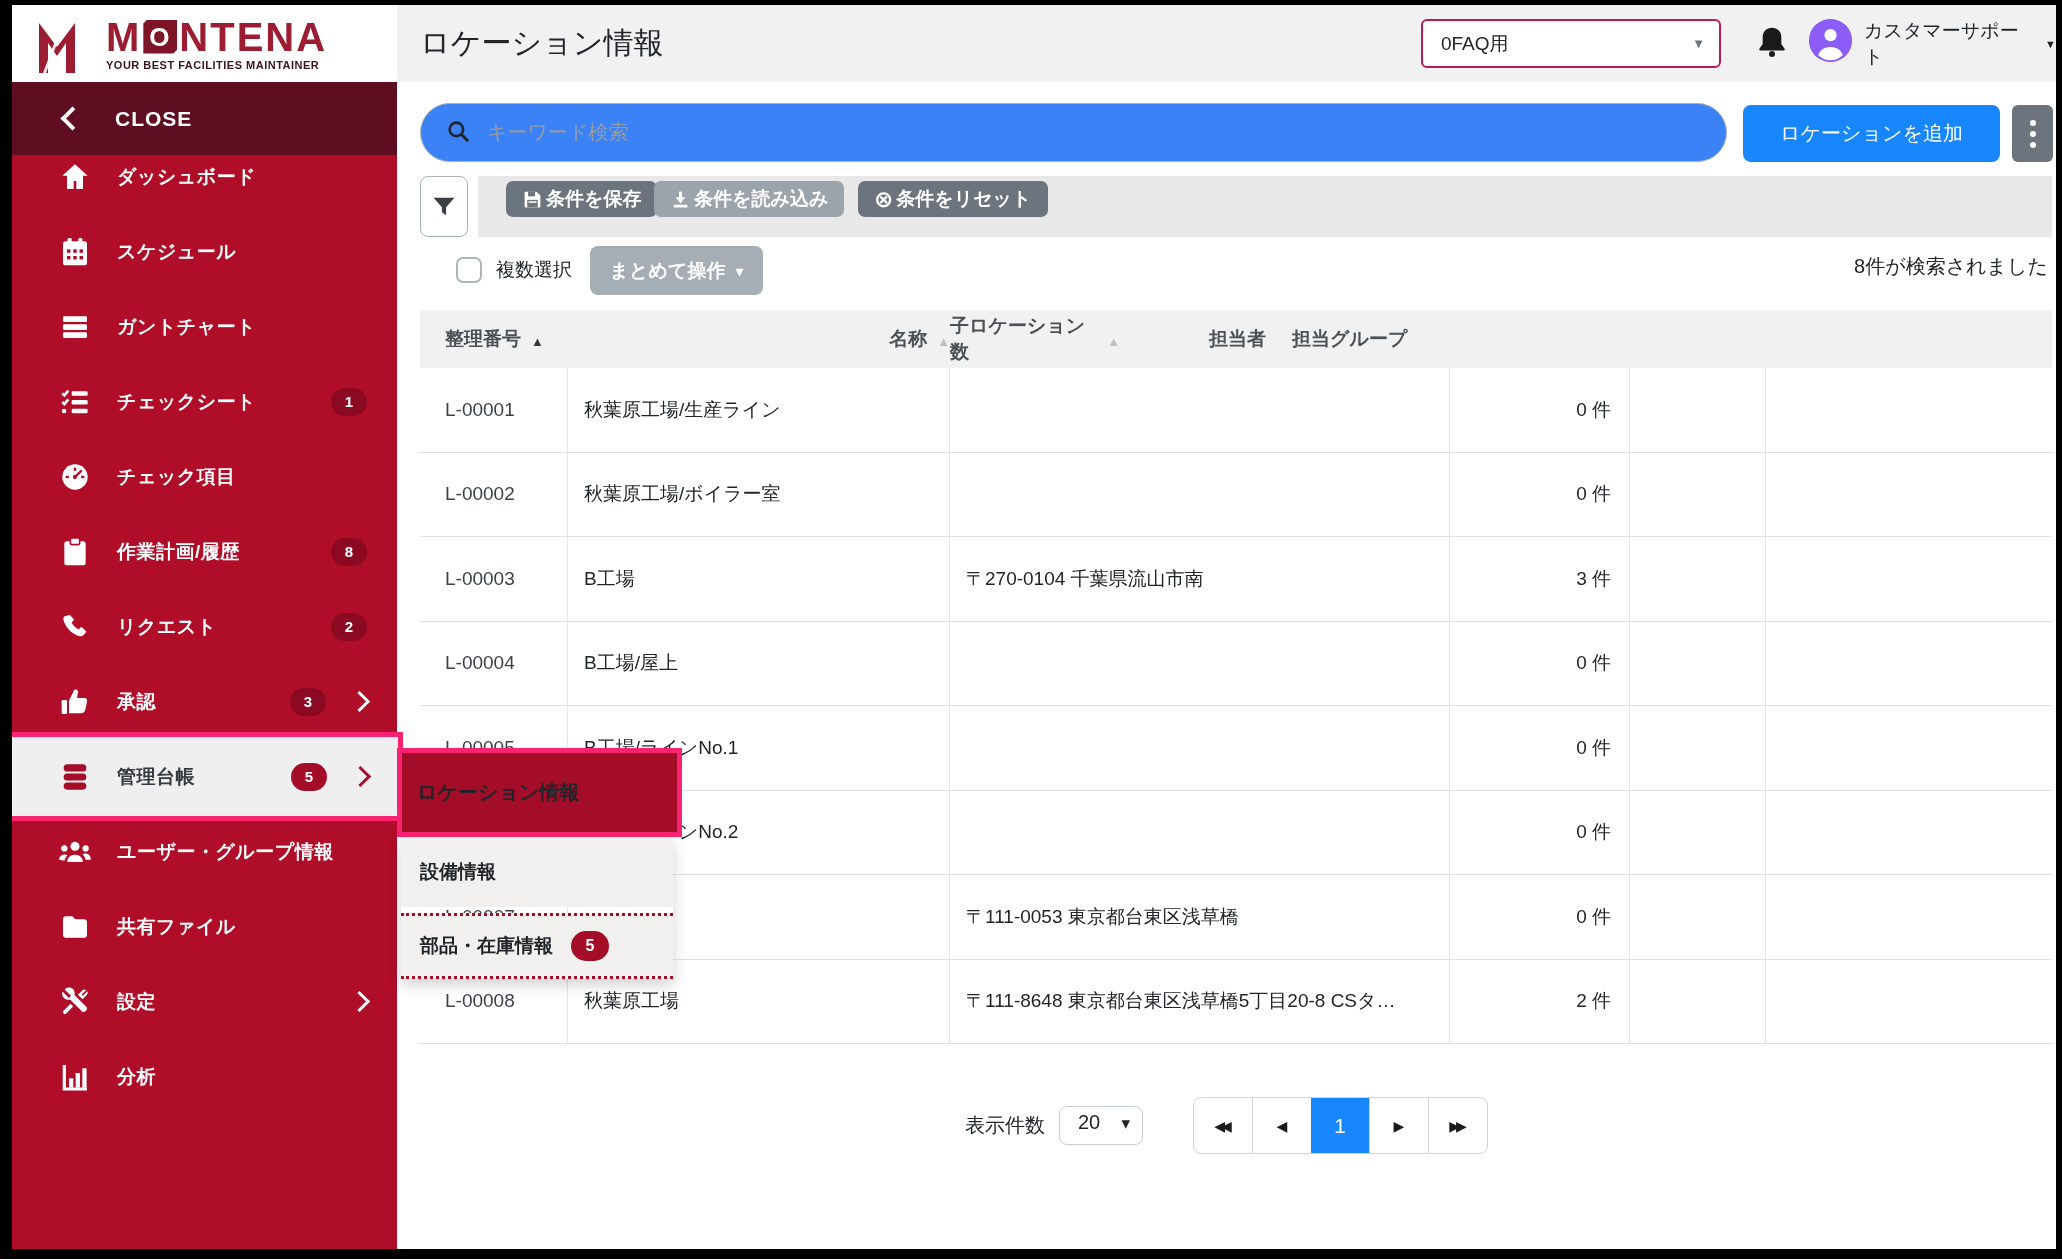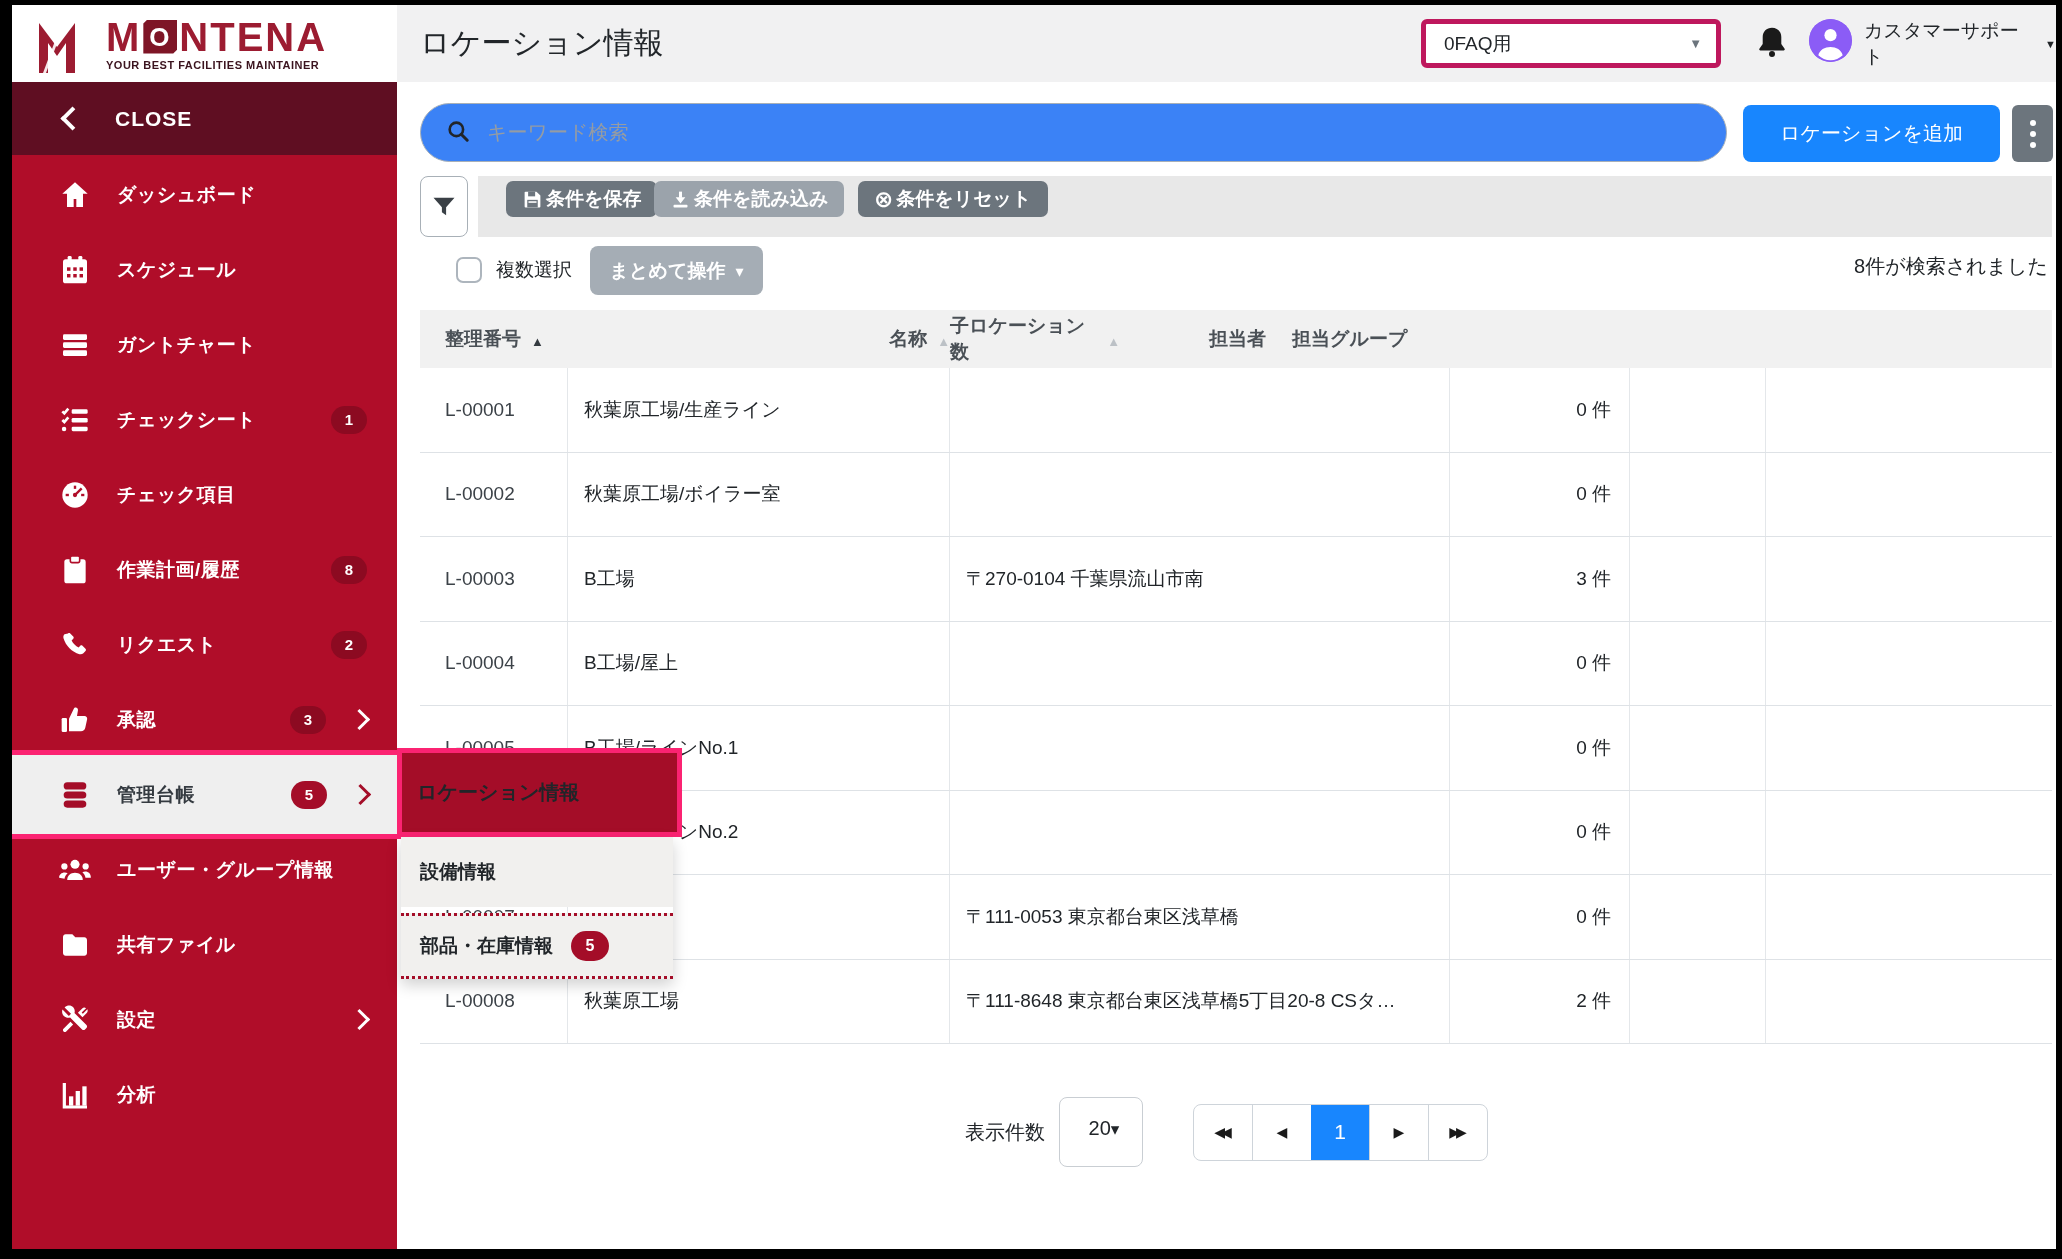--- a/index.html
+++ b/index.html
@@ -14,21 +14,21 @@
   .sidebar{position:absolute;left:0;top:0;width:385px;height:100%;background:#B00D29;z-index:20}
   .logo-area{position:absolute;left:0;top:0;width:385px;height:77px;background:#fff;display:flex;align-items:center;padding-left:22px;box-sizing:border-box}
   .logo-mark{width:62px;height:58px;flex:none}
   .logo-text-wrap{margin-left:10px;line-height:1}
   .logo-text{font-size:40px;font-weight:800;color:#9C1C31;letter-spacing:2px;display:flex;align-items:center}
   .logo-o{display:inline-flex;align-items:center;justify-content:center;width:34px;height:34px;background:#7E1526;color:#fff;font-size:26px;margin:0 2px;clip-path:polygon(12% 0,100% 0,100% 88%,88% 100%,0 100%,0 12%)}
   .logo-tagline{font-size:11px;font-weight:700;color:#3B141F;letter-spacing:.5px;margin-top:3px}
   .close-bar{position:absolute;left:0;top:77px;width:385px;height:73px;background:#5F0E22;display:flex;align-items:center;padding-left:52px;box-sizing:border-box;color:#fff;cursor:pointer}
   .close-chev{width:13px;height:13px;border-left:4px solid #fff;border-bottom:4px solid #fff;transform:rotate(45deg);margin-right:34px}
   .close-label{font-size:21px;font-weight:700;letter-spacing:1px}
-  .menu{position:absolute;left:0;top:152px;width:385px}
+  .menu{position:absolute;left:0;top:134px;width:385px}
   .sidebar-item{height:75px;display:flex;align-items:center;padding:0 30px 0 45px;box-sizing:border-box;color:#fff;cursor:pointer}
   .si-icon{width:36px;height:36px;margin-right:24px;flex:none;display:flex;align-items:center;justify-content:center;color:#fff}
   .si-label{font-size:19px;font-weight:700;letter-spacing:.5px;white-space:nowrap}
   .si-badge{margin-left:auto;background:#8C0A21;min-width:36px;height:28px;border-radius:14px;display:flex;align-items:center;justify-content:center;font-size:15px;font-weight:700;color:#fff;padding:0 6px;box-sizing:border-box}
   .si-chevron{width:12px;height:12px;border-top:3.5px solid #fff;border-right:3.5px solid #fff;transform:rotate(45deg);margin-left:26px;flex:none}
   .si-chevron.solo{margin-left:auto}
   .sidebar-item.active{position:relative;z-index:30;background:#EFEFEF;border:5px solid #FB2372;margin:-7px 0 -7px -7px;width:398px;height:89px;padding:0 30px 0 47px;color:#343a40}
   .sidebar-item.active .si-icon{color:#A40D28}
   .sidebar-item.active .si-label{color:#343a40}
   .sidebar-item.active .si-badge{background:#A40D28}
@@ -39,21 +39,21 @@
   .popup-item-active .pp-label{font-size:20px;font-weight:700}
   .popup-rest{position:absolute;left:389px;top:832px;width:272px;z-index:40;box-shadow:0 6px 14px rgba(0,0,0,.18)}
   .popup-item{height:70px;background:#F1F0EE;display:flex;align-items:center;padding-left:19px;box-sizing:border-box;cursor:pointer}
   .popup-item .pp-label{font-size:19px;font-weight:700;color:#212529}
   .popup-item.dotted{margin-top:6px;height:66px;border-top:3px dotted #A40D28;border-bottom:3px dotted #A40D28;background:#F1F0EE}
   .pp-badge{margin-left:18px;background:#A40D28;min-width:38px;height:30px;border-radius:15px;display:flex;align-items:center;justify-content:center;color:#fff;font-size:16px;font-weight:700}
 
   
   .topbar{position:absolute;left:385px;top:0;width:1659px;height:77px;background:#F1F1F2}
   .page-title{position:absolute;left:408px;top:0;height:77px;display:flex;align-items:center;font-size:30px;font-weight:500;color:#22262A}
-  .ws-select{position:absolute;left:1409px;top:14px;width:300px;height:49px;background:#fff;border:5px solid #be185d;border-radius:6px;display:flex;align-items:center;justify-content:space-between;padding:0 14px 0 18px;box-sizing:border-box;font-size:19px;color:#212529;cursor:pointer}
+  .ws-select{position:absolute;left:1409px;top:14px;width:300px;height:49px;background:#fff;border:2px solid #be185d;border-radius:6px;display:flex;align-items:center;justify-content:space-between;padding:0 14px 0 18px;box-sizing:border-box;font-size:19px;color:#212529;cursor:pointer}
   .ws-caret{color:#6c757d;font-size:13px}
   .bell{position:absolute;left:1742px;top:17px;width:36px;height:42px;cursor:pointer}
   .avatar{position:absolute;left:1797px;top:14px;width:43px;height:43px;border-radius:50%;background:#8B5CF6;overflow:hidden;cursor:pointer}
   .account{position:absolute;left:1852px;top:0;height:77px;display:flex;align-items:center;gap:9px;font-size:19px;color:#212529;cursor:pointer}
   .acct-caret{font-size:11px;color:#212529}
 
   
   .search-box{position:absolute;left:408px;top:98px;width:1307px;height:59px;border:1.5px solid #A8B0B7;border-radius:30px;background:#3b82f6;display:flex;align-items:center;padding:0 24px;box-sizing:border-box;gap:14px}
   .search-input{border:none;outline:none;flex:1;font-size:20px;color:#212529;background:transparent;font-family:inherit}
   .search-input::placeholder{color:#959CA3}
@@ -91,21 +91,21 @@
   .tr{display:flex;height:83.5px;border-bottom:1px solid #DEE2E6;background:#fff}
   .td{display:flex;align-items:center;font-size:19px;color:#212529;box-sizing:border-box;border-right:1px solid #E4E7EA}
   .td.c6{border-right:none}
   .td.c1{padding-left:25px;color:#3C4248}
   .td.c2,.td.c3{padding-left:16px}
   .td.c4{justify-content:flex-end;padding-right:18px}
 
   
   .pgn{position:absolute;left:385px;top:1092px;width:1659px;display:flex;align-items:center;justify-content:center;gap:14px}
   .pp-label{font-size:20px;color:#212529}
-  .pp-select{width:84px;height:70px;border:1px solid #C9CED3;border-radius:8px;background:#fff;display:flex;align-items:center;justify-content:center;padding:0 12px 7px 18px;box-sizing:border-box;font-size:20px;cursor:pointer}
+  .pp-select{width:84px;height:39px;border:1px solid #C9CED3;border-radius:8px;background:#fff;display:flex;align-items:center;justify-content:space-between;padding:0 12px 7px 18px;box-sizing:border-box;font-size:20px;cursor:pointer}
   .pp-caret::before{content:"▾";font-size:17px;font-weight:700}
   .pager{display:flex;border:1px solid #CED4DA;border-radius:8px;overflow:hidden;background:#fff;margin-left:36px}
   .pager>div{width:58px;height:55px;display:flex;align-items:center;justify-content:center;border-left:1px solid #CED4DA;color:#1a1a1a;cursor:pointer}
   .pager>div:first-child{border-left:none}
   .pager .pg-active{background:#1886FE;color:#fff;font-size:21px;border-left:none}
   .ic-first::before{content:"◀◀";font-size:14px;letter-spacing:-4px;margin-right:4px}
   .ic-prev::before{content:"◀";font-size:14px}
   .ic-next::before{content:"▶";font-size:14px}
   .ic-last::before{content:"▶▶";font-size:14px;letter-spacing:-4px;margin-right:4px}
 </style>

